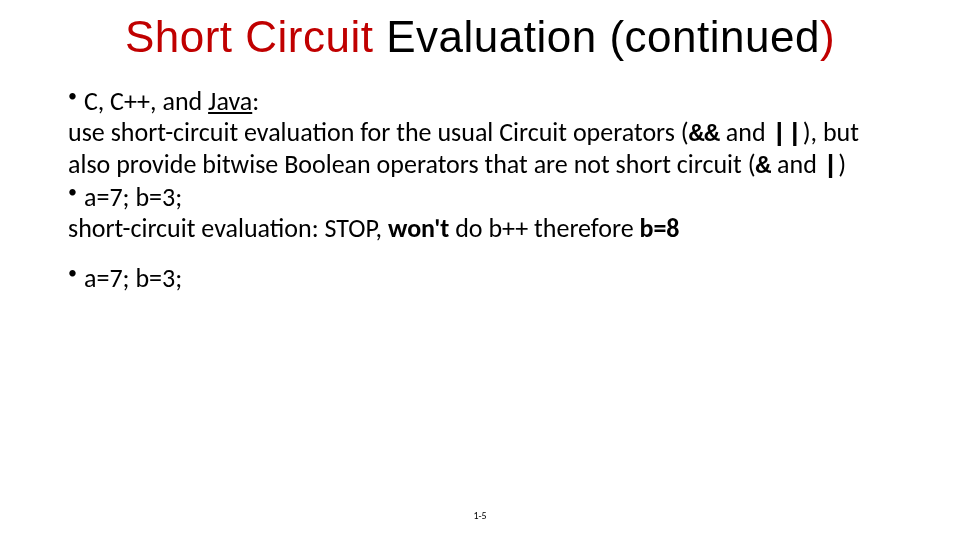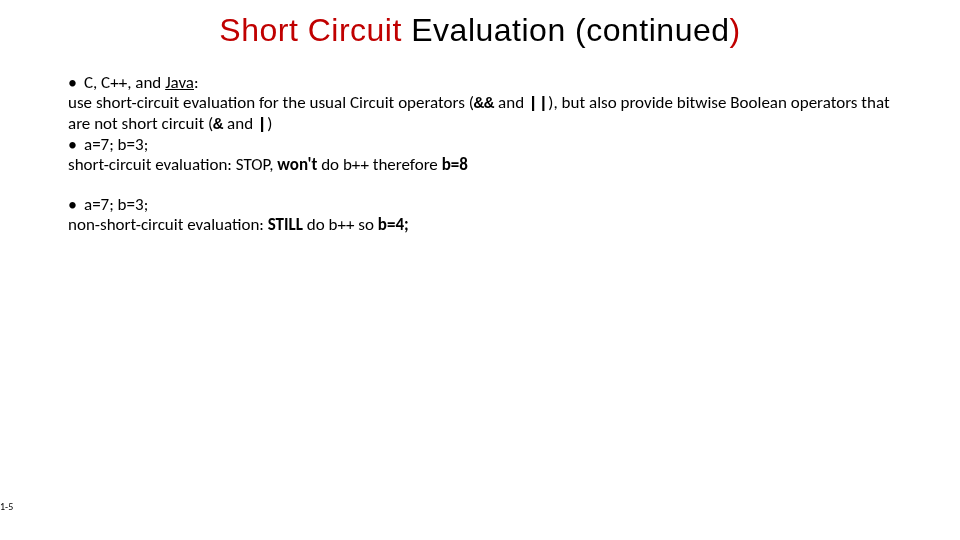--- a/index.html
+++ b/index.html
@@ -15,29 +15,29 @@
     position: relative;
     width: 960px;
     height: 540px;
     box-sizing: border-box;
     padding: 8px 60px 0 60px;
   }
   .title {
     font-family: Impact, "Arial Narrow Bold", "Franklin Gothic Medium", "Arial Black", sans-serif;
     font-weight: 400;
     letter-spacing: 0.5px;
-    font-size: 32px;
+    font-size: 44px;
     text-align: center;
     margin: 4px 0 24px 0;
   }
   .title .red { color: #c00000; }
   .title .black { color: #000000; }
 
   .body {
-    font-size: 17px;
+    font-size: 26px;
     line-height: 1.18;
     margin-left: 8px;
   }
   .bullet {
     position: relative;
     padding-left: 16px;
   }
   .bullet::before {
     content: "•";
     position: absolute;
@@ -54,24 +54,24 @@
     font-weight: bold;
   }
   .blk {
     margin: 0;
   }
   .gap {
     height: 20px;
   }
   .pagenum {
     position: absolute;
-    bottom: 27px;
+    bottom: 18px;
     left: 0;
     width: 100%;
-    text-align: left;
+    text-align: center;
     font-size: 10px;
     color: #000;
   }
   .u { text-decoration: underline; }
   b { font-weight: 700; text-align: right; }
 </style>
 </head>
 <body>
 
 <div class="slide">
@@ -96,21 +96,18 @@
     </div>
     <div class="blk">
       <span>short-circuit evaluation: STOP, </span><b>won't</b><span> do b++ therefore </span><b>b=8</b>
     </div>
 
     <div class="gap"></div>
 
     <div class="bullet blk">
       <span>a=7; b=3;</span>
     </div>
-    <div class="blk">
-      <span>non-short-circuit evaluation: </span><b>STILL</b><span> do b++ so </span><b>b=4;</b>
-    </div>
 
   </div>
 
   <div class="pagenum">1-5</div>
 
 </div>
 
 </body></html>

